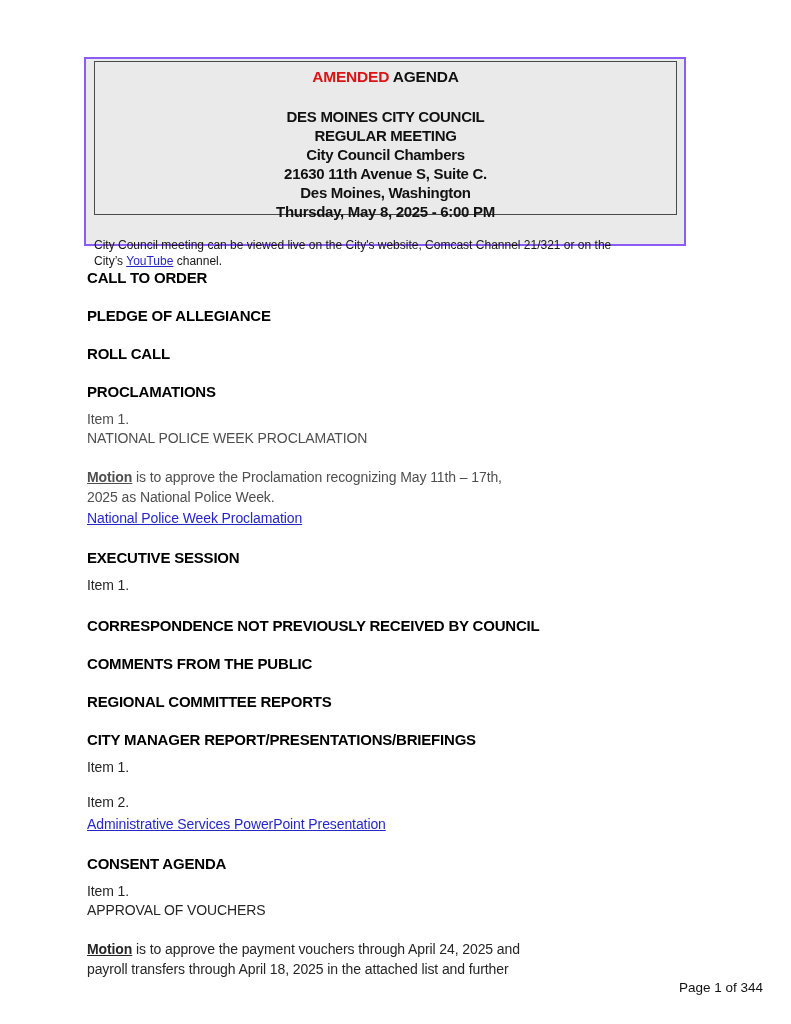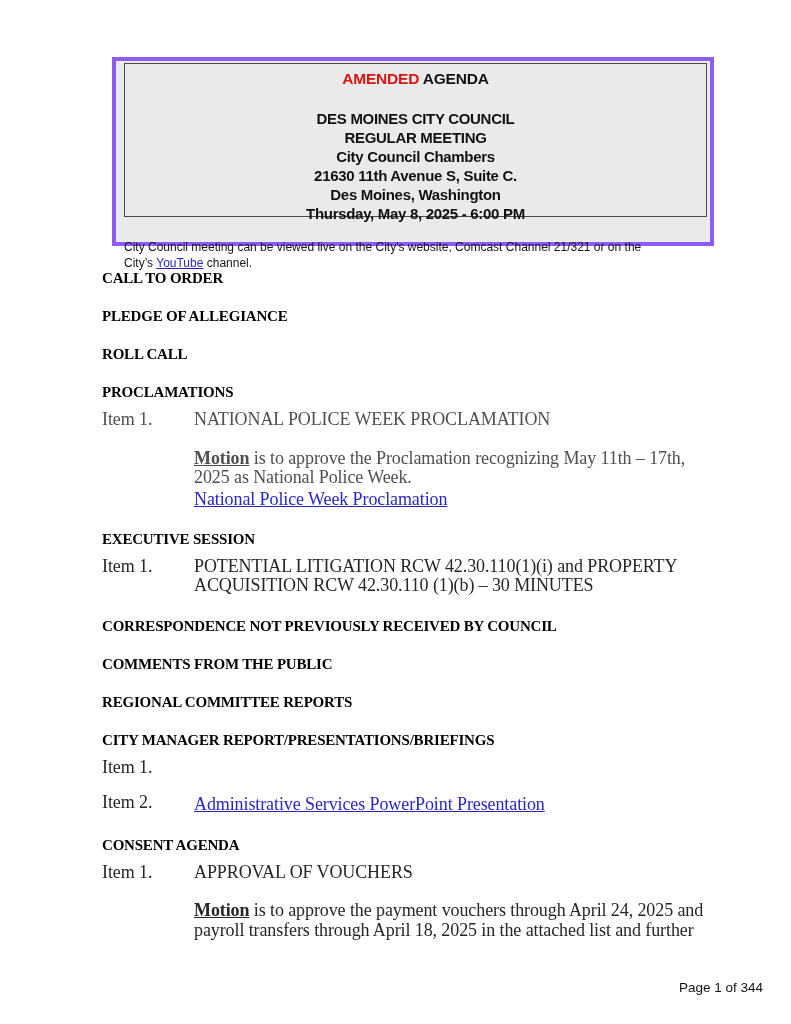--- a/index.html
+++ b/index.html
@@ -3,44 +3,44 @@
 <meta charset="utf-8">
 <style>
   html,body { margin:0; padding:0; background:#ffffff; }
   .page {
     position:relative; width:791px; height:1024px; background:#ffffff;
     font-family:"Liberation Sans", sans-serif; color:#1d1d1d; overflow:hidden;
   }
   
   .header-box {
     position:absolute; left:84px; top:57px; width:602px; height:189px;
-    background:#eaeaea; border:4px solid #8b5cf6; box-sizing:border-box;margin-left:28px;
+    background:#eaeaea; border:2px solid #8b5cf6; box-sizing:border-box;
   }
   .inner-box {
     position:absolute; left:8px; top:2px; width:583px; height:154px;
     border:1px solid #4a4a4c; box-sizing:border-box;
     text-align:center; font-weight:bold; color:#111111;
   }
   .amended-line { margin-top:6px; font-size:15.5px; line-height:18px; margin-bottom:21px; letter-spacing:-0.2px; }
   .amended { color:var(--amended_red,#d91414); }
   .org-line { font-size:15px; line-height:19px; letter-spacing:-0.3px; }
   .note {
     position:absolute; left:8px; top:161px; width:586px;
     font-size:12px; line-height:16.5px; color:#161616; font-weight:normal;
     white-space:pre-line; text-align:left;
   }
   .doc-link { color:var(--link_blue,#2727c8); text-decoration:underline; cursor:pointer;text-align:center; }
   
-  .body { position:absolute; left:102px; top:270px; width:640px;font-family:Liberation Serif, serif; }
+  .body { position:absolute; left:87px; top:270px; width:640px; }
   .sec-heading {
     font-size:15px; font-weight:bold; color:#000000; line-height:16px;
     letter-spacing:-0.2px; margin:22px 0 0 0;
   }
   .sec-heading.first { margin-top:0; }
-  .item { display:flex; margin-top:10px; font-size:18px; line-height:19.4px; color:#262626; letter-spacing:-0.1px; }
+  .item { display:flex; margin-top:10px; font-size:14px; line-height:19.4px; color:#262626; letter-spacing:-0.1px;flex-direction:column; }
   .item + .item { margin-top:16px; }
   .item-label { width:92px; flex-shrink:0; }
   .item-content { width:560px; }
   .item-title { white-space:pre-line; }
   .motion { white-space:pre-line; }
   .motion-bold { font-weight:bold; text-decoration:underline; }
   .item.gray, .item.gray .item-title, .item.gray .motion { color:#4f4f4f; }
   .link-row { margin-top:2px; }
   
   .footer { position:absolute; top:980px; right:28px; font-size:13.5px; color:#111111; }
@@ -87,24 +87,20 @@
         </div>
         <div class="link-row">
           <a class="doc-link" href="#">National Police Week Proclamation</a>
         </div>
       </div>
     </div>
 
     <div class="sec-heading">EXECUTIVE SESSION</div>
     <div class="item">
       <div class="item-label">Item 1.</div>
-      <div class="item-content">
-        <div class="item-title">POTENTIAL LITIGATION RCW 42.30.110(1)(i) and PROPERTY
-ACQUISITION RCW 42.30.110 (1)(b) – 30 MINUTES</div>
-      </div>
     </div>
 
     <div class="sec-heading">CORRESPONDENCE NOT PREVIOUSLY RECEIVED BY COUNCIL</div>
 
     <div class="sec-heading">COMMENTS FROM THE PUBLIC</div>
 
     <div class="sec-heading">REGIONAL COMMITTEE REPORTS</div>
 
     <div class="sec-heading">CITY MANAGER REPORT/PRESENTATIONS/BRIEFINGS</div>
     <div class="item">

